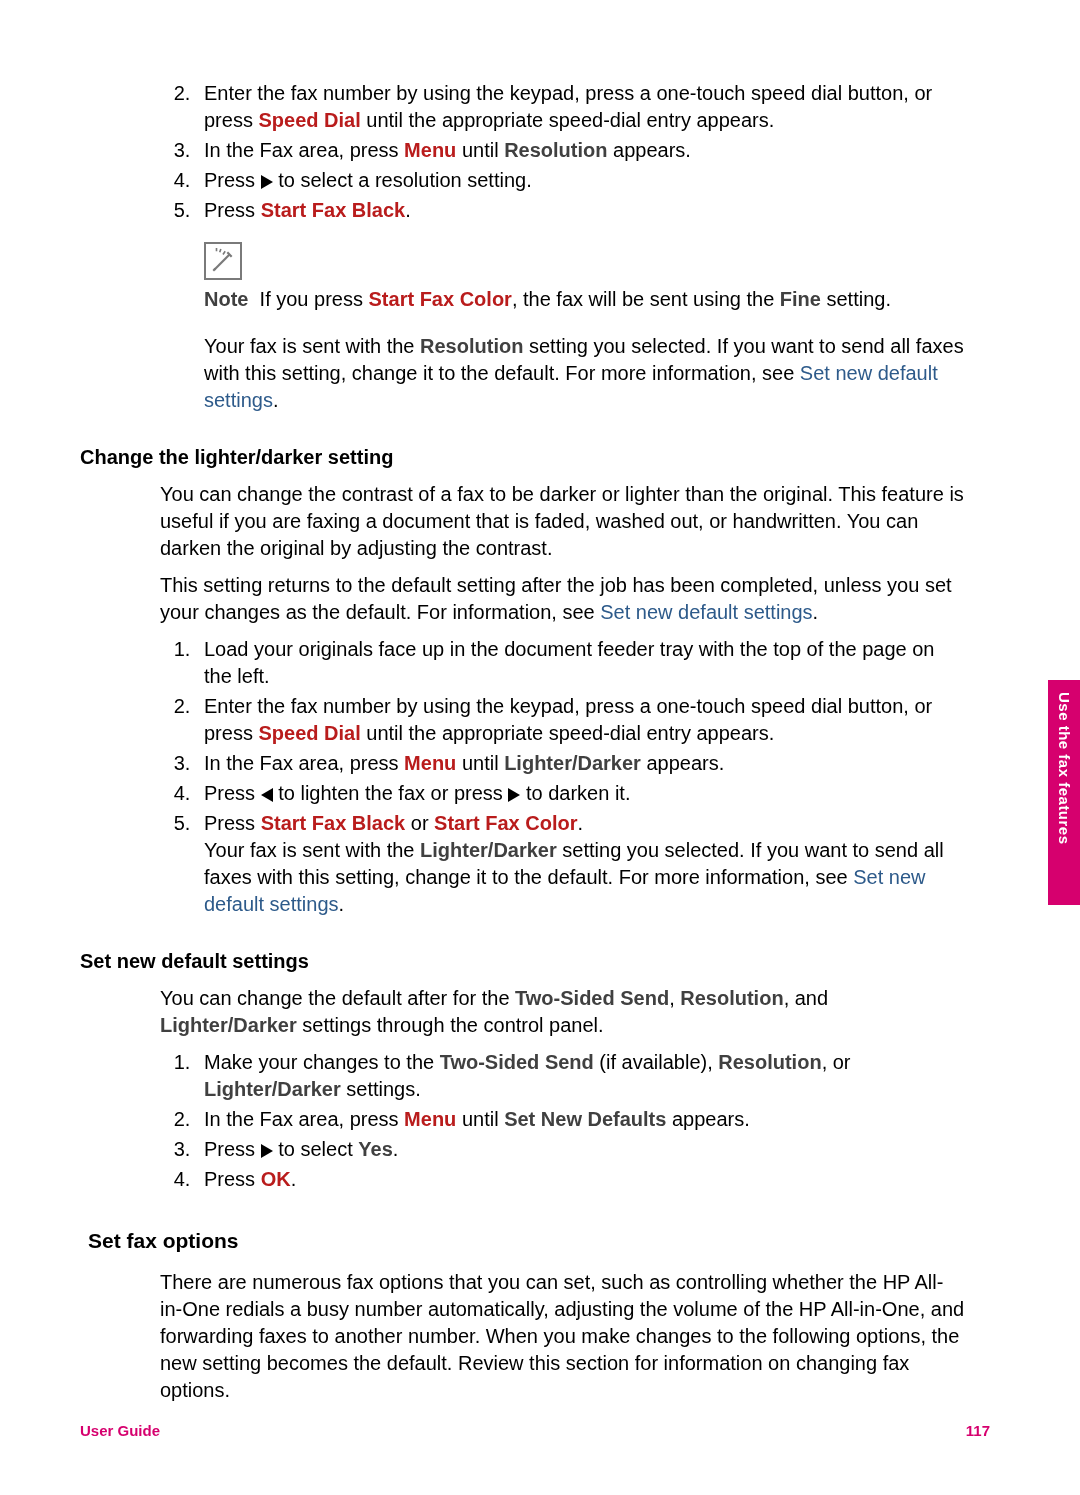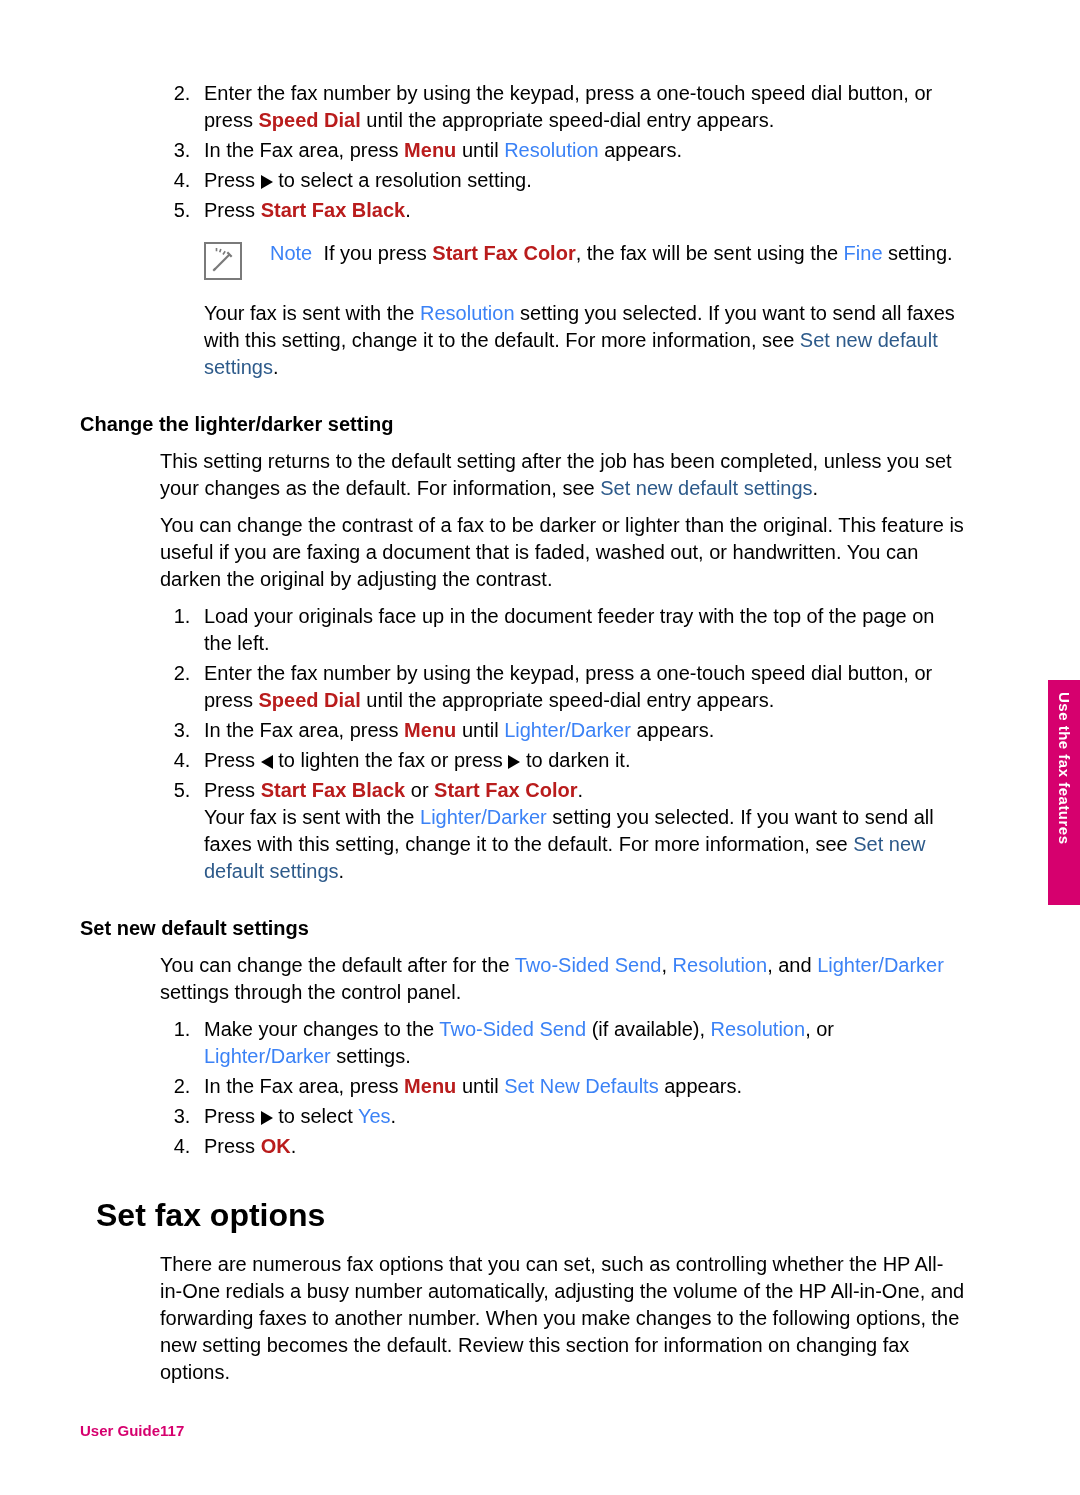--- a/index.html
+++ b/index.html
@@ -23,27 +23,28 @@
     list-style-position: outside;
     padding-left: 32px;
     margin-left: 4px;
   }
   ol.steps > li {
     padding-left: 8px;
     margin-bottom: 3px;
   }
   .colored { font-weight: bold; }
   .hp-pink { color: #b91c1c; }
-  .bold-gray { color: #3b82f6; font-weight: normal; }
+  .bold-gray { color: #404040; font-weight: bold; }
   .link-blue { color: #2d5a8a; }
   .note-block {
     display: flex;
     align-items: flex-start;
-    gap: 28px;
+    gap: 6px;
     margin: 16px 0 16px 0;
+    flex-direction: column;
   }
   .note-icon {
     flex-shrink: 0;
     width: 38px;
     height: 38px;
     border: 2px solid #7a7a7a;
     border-top: 2px solid #7a7a7a;
     position: relative;
     display:flex;
     align-items:center;
@@ -54,23 +55,23 @@
   }
   .note-icon svg { width: 26px; height: 26px; }
   .note-text { flex: 1; }
   .followup { margin-top: 20px; margin-bottom: 20px; }
   .h3 {
     font-size: 20px;
     font-weight: bold;
     margin: 30px 0 10px 0;
   }
   .h2 {
-    font-size: 32px;
-    font-weight: bold;
-    margin: 34px 0 14px 16px;
+    font-size: 21px;
+    font-weight: bold;
+    margin: 34px 0 14px 8px;
   }
   .para {
     margin-bottom: 10px;
   }
   .arrow {
     display:inline-block;
     width:0; height:0;
     vertical-align: middle;
   }
   .arrow-right {
@@ -100,20 +101,21 @@
     justify-content: flex-start;
     padding-top: 12px;
     letter-spacing: 0.5px;
   }
   .footer {
     position: absolute;
     left: 80px;
     right: 90px;
     bottom: 54px;
     display: flex;
+    justify-content: space-between;
     font-size: 15px;
     font-weight: bold;
     color: #d6006e;
   }
 </style>
 </head>
 <body>
 
 <div class="page">
   <div class="content">
@@ -148,24 +150,24 @@
         <div class="followup">
           <span>Your fax is sent with the </span><span class="bold-gray">Resolution</span><span> setting you selected. If you want to send all faxes with this setting, change it to the default. For more information, see </span><span class="link-blue">Set new default settings</span><span>.</span>
         </div>
       </li>
     </ol>
   </div>
 
   <div class="h3">Change the lighter/darker setting</div>
 
   <div class="content">
+    <p class="para">You can change the contrast of a fax to be darker or lighter than the original. This feature is useful if you are faxing a document that is faded, washed out, or handwritten. You can darken the original by adjusting the contrast.</p>
     <p class="para">
       <span>This setting returns to the default setting after the job has been completed, unless you set your changes as the default. For information, see </span><span class="link-blue">Set new default settings</span><span>.</span>
     </p>
-    <p class="para">You can change the contrast of a fax to be darker or lighter than the original. This feature is useful if you are faxing a document that is faded, washed out, or handwritten. You can darken the original by adjusting the contrast.</p>
 
     <ol class="steps">
       <li>Load your originals face up in the document feeder tray with the top of the page on the left.</li>
       <li>
         <span>Enter the fax number by using the keypad, press a one-touch speed dial button, or press </span><span class="colored hp-pink">Speed Dial</span><span> until the appropriate speed-dial entry appears.</span>
       </li>
       <li>
         <span>In the Fax area, press </span><span class="colored hp-pink">Menu</span><span> until </span><span class="bold-gray">Lighter/Darker</span><span> appears.</span>
       </li>
       <li>

